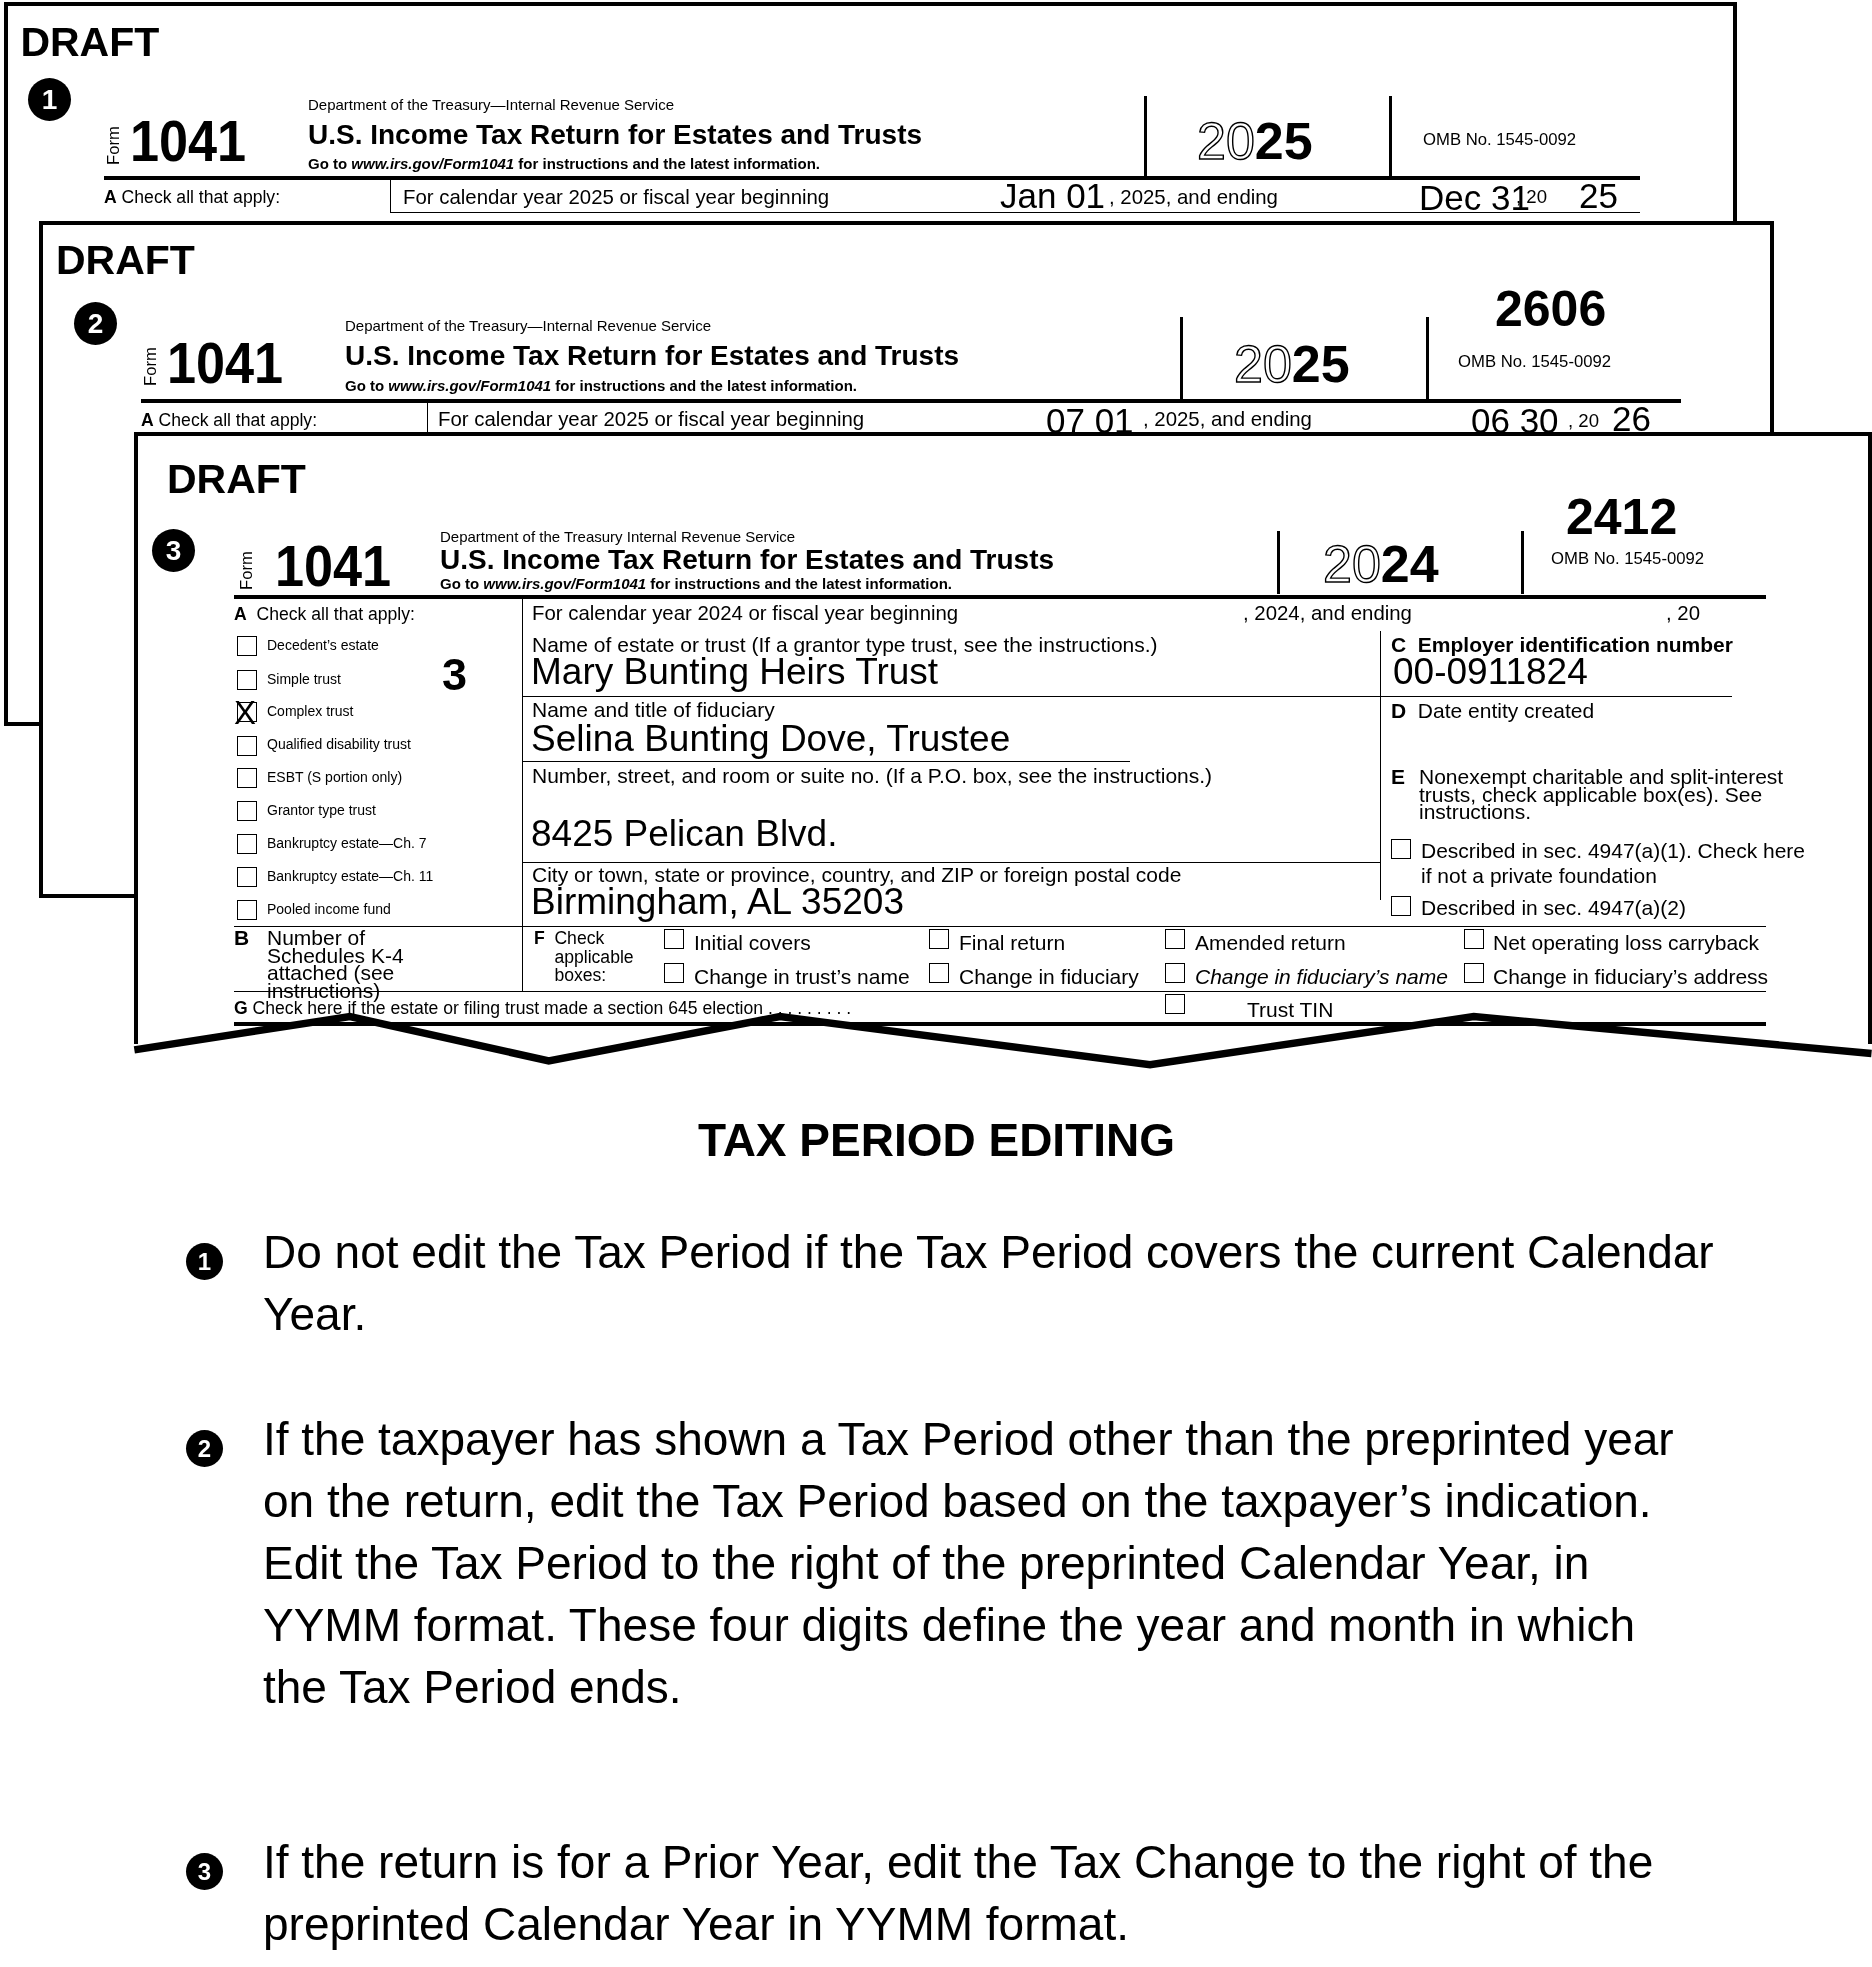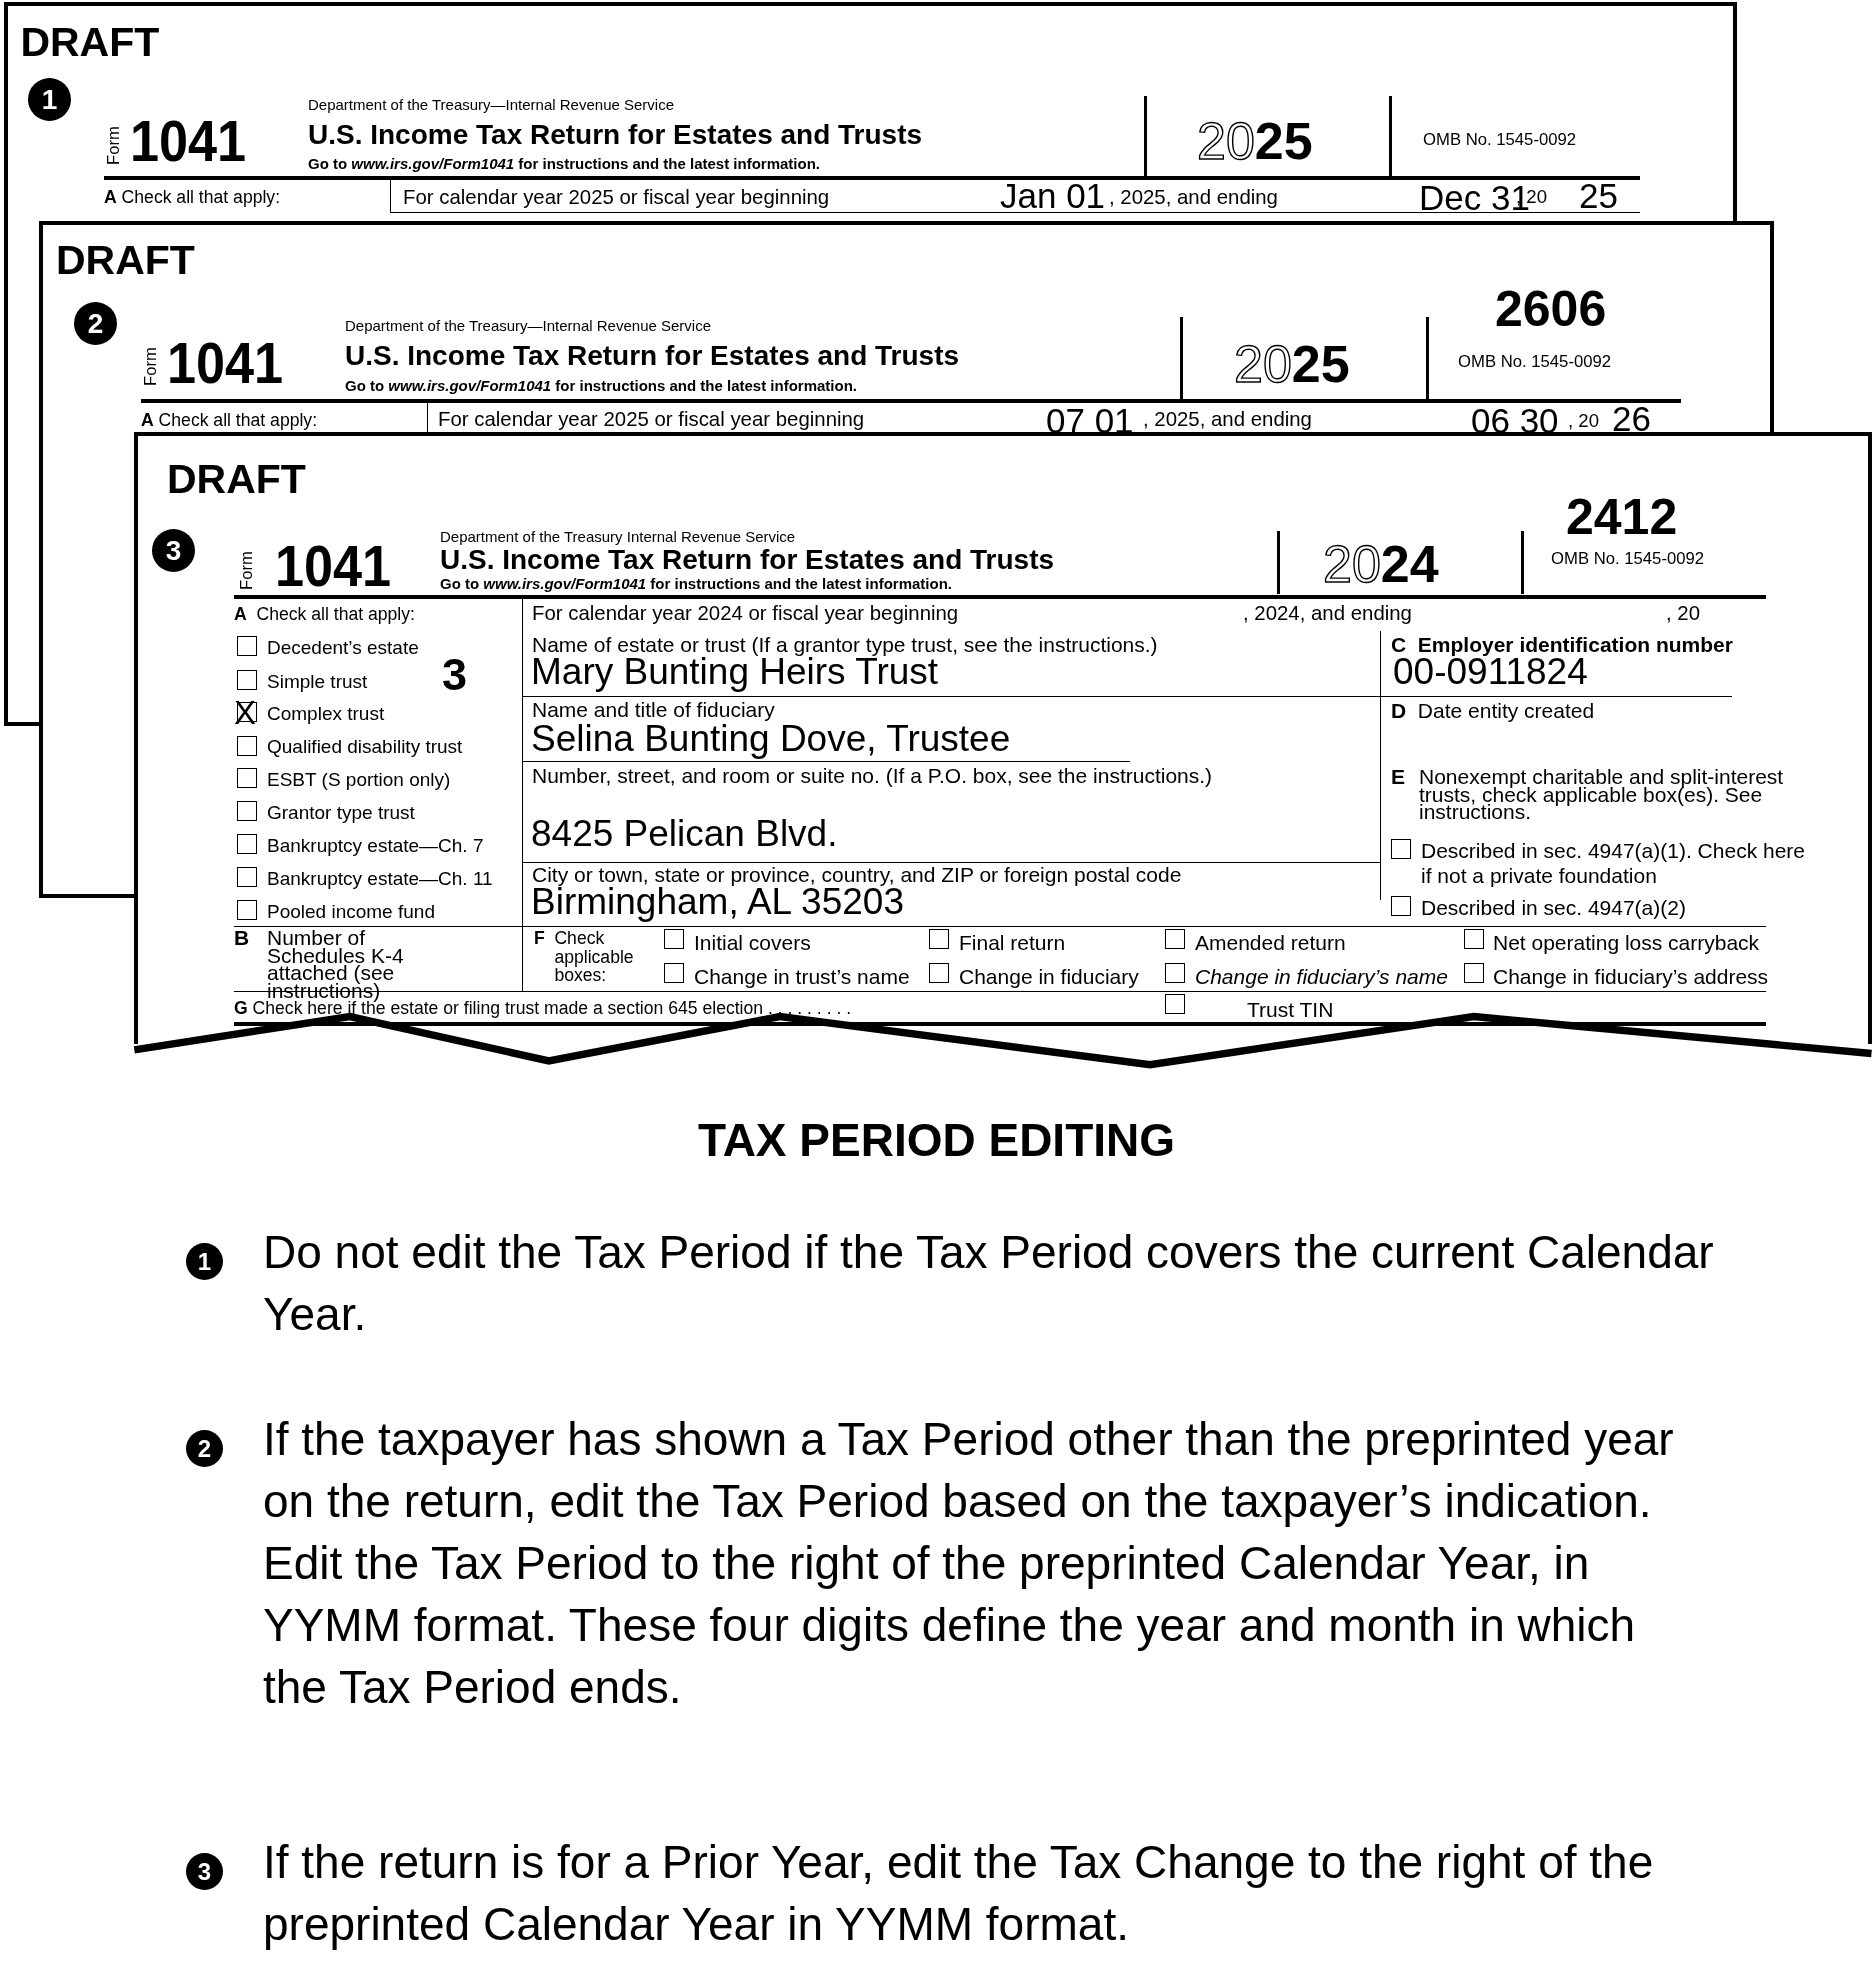--- a/index.html
+++ b/index.html
@@ -19,21 +19,21 @@
   .thin { position: absolute; height: 0.9px; background: #000; }
   .thinv { position: absolute; width: 0.9px; background: #000; }
   .year { position: absolute; font-size: 52px; font-weight: bold; }
   .year .outline { color: #fff; -webkit-text-stroke: 1.4px #000; font-weight: normal; }
   .omb { position: absolute; font-size: 16.7px; }
   .edit { position: absolute; font-weight: bold; font-size: 50px; }
   .small { position: absolute; font-size: 17.6px; }
   .tiny { position: absolute; font-size: 21px; }
   .hand { position: absolute; font-size: 37px; }
   .cb { position: absolute; width: 20.4px; height: 20.4px; border: 0.9px solid #000; box-sizing: border-box; background: #fff; }
-  .cblabel { position: absolute; font-size: 19px; }
+  .cblabel { position: absolute; font-size: 14px; }
   .xmark { position: absolute; font-size: 33px; line-height: 28px; }
   .heading { position: absolute; font-weight: bold; font-size: 46px; width: 1873px; left: 0; text-align: center; }
   .instr { position: absolute; font-size: 46px; line-height: 62px; width: 1484px; }
   .ibadge { position: absolute; width: 37px; height: 37px; border-radius: 50%; background: #000; color: #fff; font-weight: bold; font-size: 24px; line-height: 37px; text-align: center; }
 </style>
 </head>
 <body>
 
 <div class="card" style="left:3.7px; top:1.9px; width:1733px; height:724px;"></div>
 <div class="draft" style="left:20.4px; top:18.6px;">DRAFT</div>

